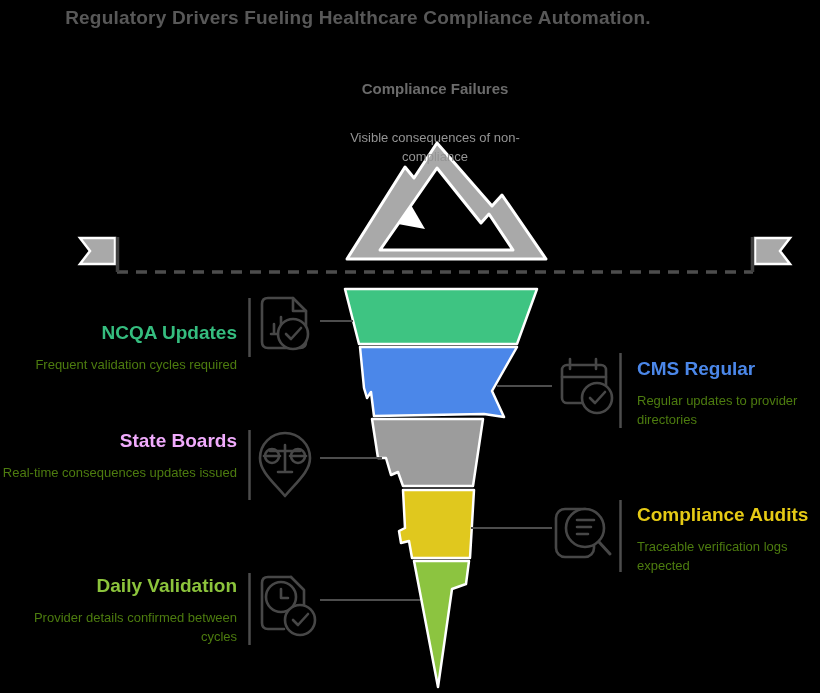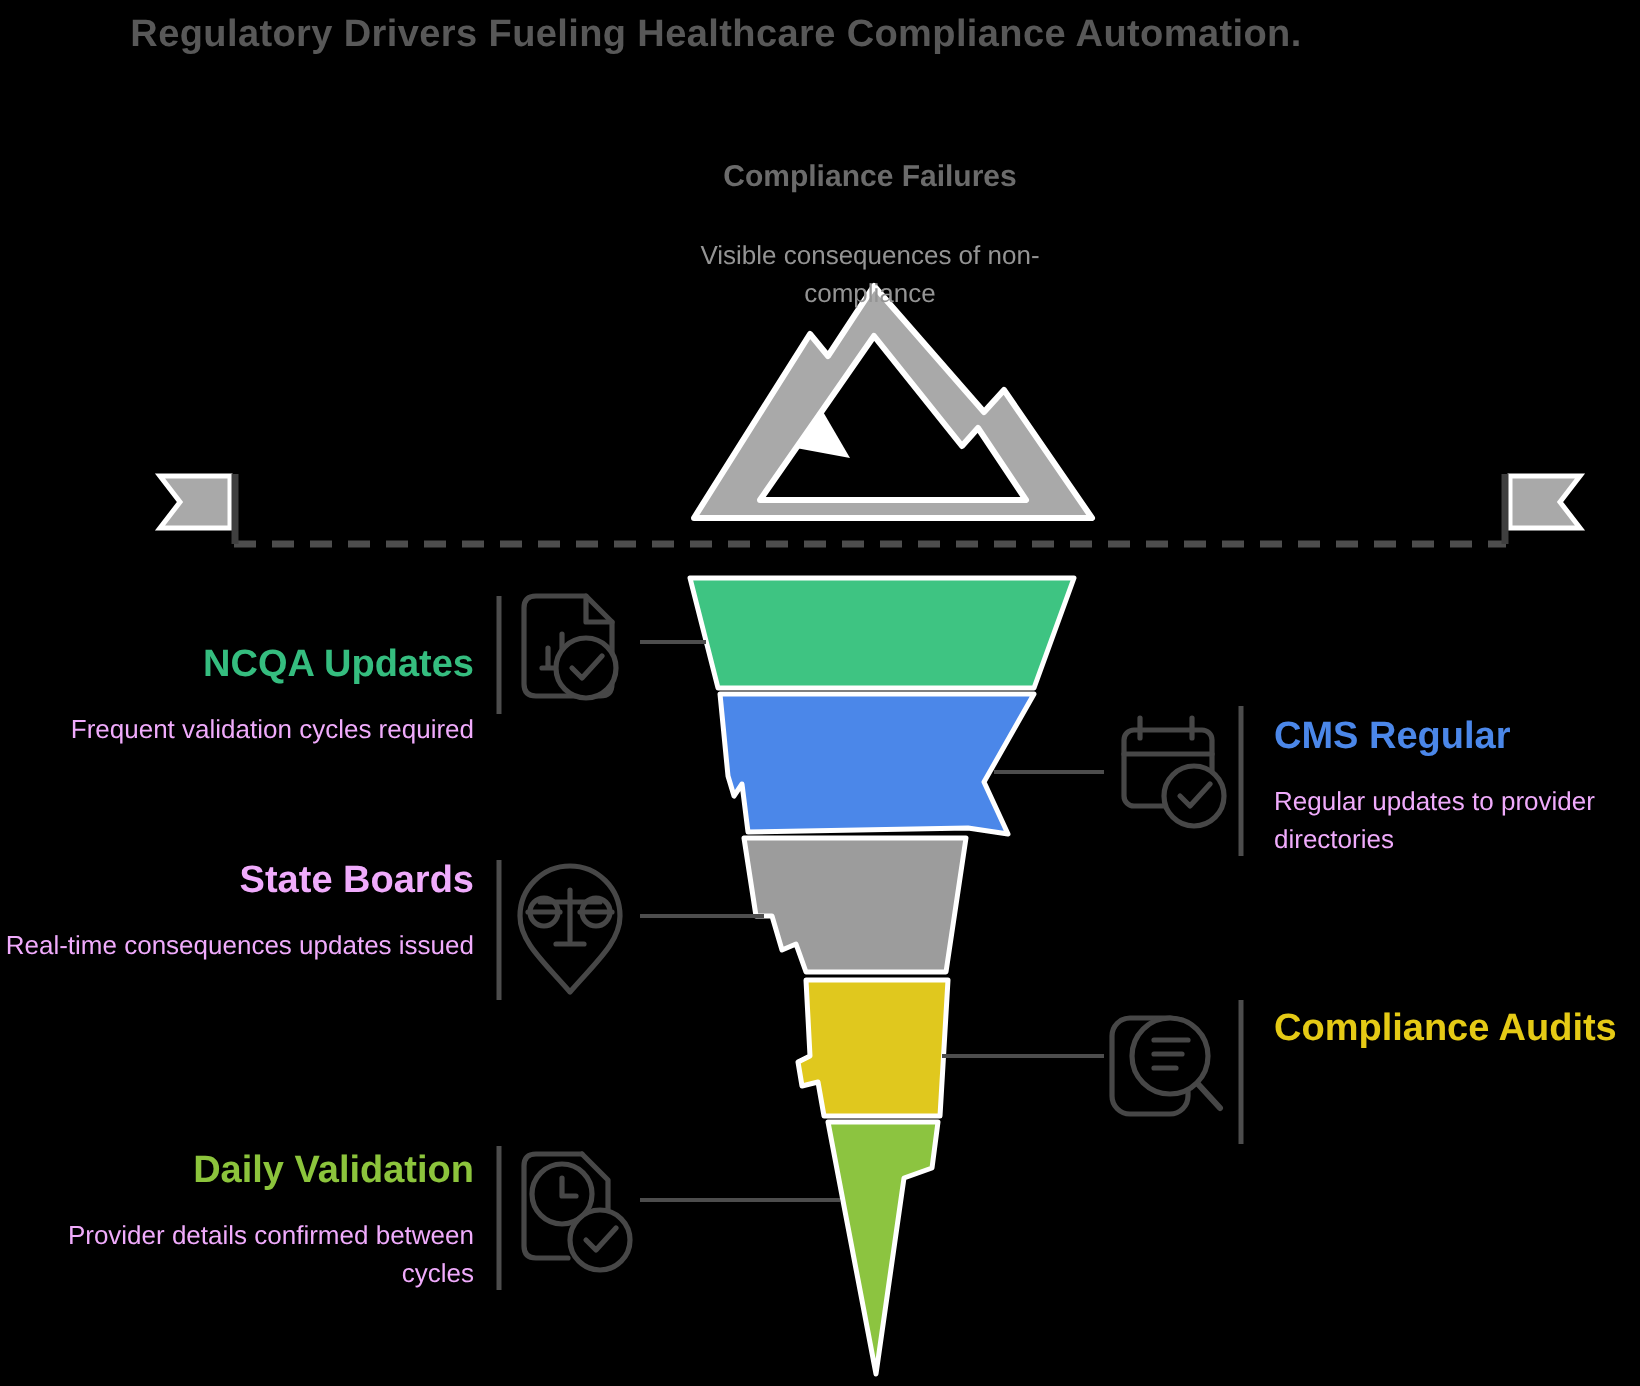--- a/index.html
+++ b/index.html
@@ -7,28 +7,28 @@
     position:relative;width:820px;height:693px;background:#000;overflow:hidden;
     font-family:"Liberation Sans","DejaVu Sans",sans-serif;
   }
   .abs{position:absolute;}
   #main-title{
     top:7px;left:0;width:716px;text-align:center;
     font-size:19px;font-weight:bold;letter-spacing:.2px;
   }
   #surface-block{left:325px;top:80px;width:220px;text-align:center;}
   #surface-heading{font-size:15px;font-weight:bold;}
-  #surface-subheading{margin-top:22px;font-size:13px;line-height:1.45;}
+  #surface-subheading{margin-top:32px;font-size:13px;line-height:1.45;}
   .item-block{line-height:1.2;}
   .item-block.left{left:0;width:237px;text-align:right;}
   .item-block.right{left:637px;width:183px;text-align:left;}
   .item-title{font-size:19px;font-weight:bold;}
   .item-desc{margin-top:10px;font-size:13px;line-height:1.5;}
   #gfx{position:absolute;left:0;top:0;}
-  .muted{color:#f0abfc;}
+  .muted{color:#4d7c0f;}
 </style>
 </head>
 <body>
 
 <div id="stage">
 
   <svg id="gfx" width="820" height="693" viewBox="0 0 820 693">
 
     <line x1="117" y1="272" x2="753" y2="272" stroke="#4d4d4d" stroke-width="3.5" stroke-dasharray="11 8"></line>
 
@@ -130,20 +130,21 @@
     <div class="item-desc muted">Regular updates to provider directories</div>
   </div>
 
   <div class="abs item-block left" style="top:430px;">
     <div class="item-title" style="color: #f0abfc;">State Boards</div>
     <div class="item-desc muted">Real-time consequences updates issued</div>
   </div>
 
   <div class="abs item-block right" style="top:504px;">
     <div class="item-title" style="color: rgb(229, 202, 21);">Compliance Audits</div>
+    <div class="item-desc muted">Traceable verification logs expected</div>
   </div>
 
   <div class="abs item-block left" style="top:575px;">
     <div class="item-title" style="color: rgb(140, 196, 60);">Daily Validation</div>
     <div class="item-desc muted">Provider details confirmed between cycles</div>
   </div>
 
 </div>
 
 </body></html>

